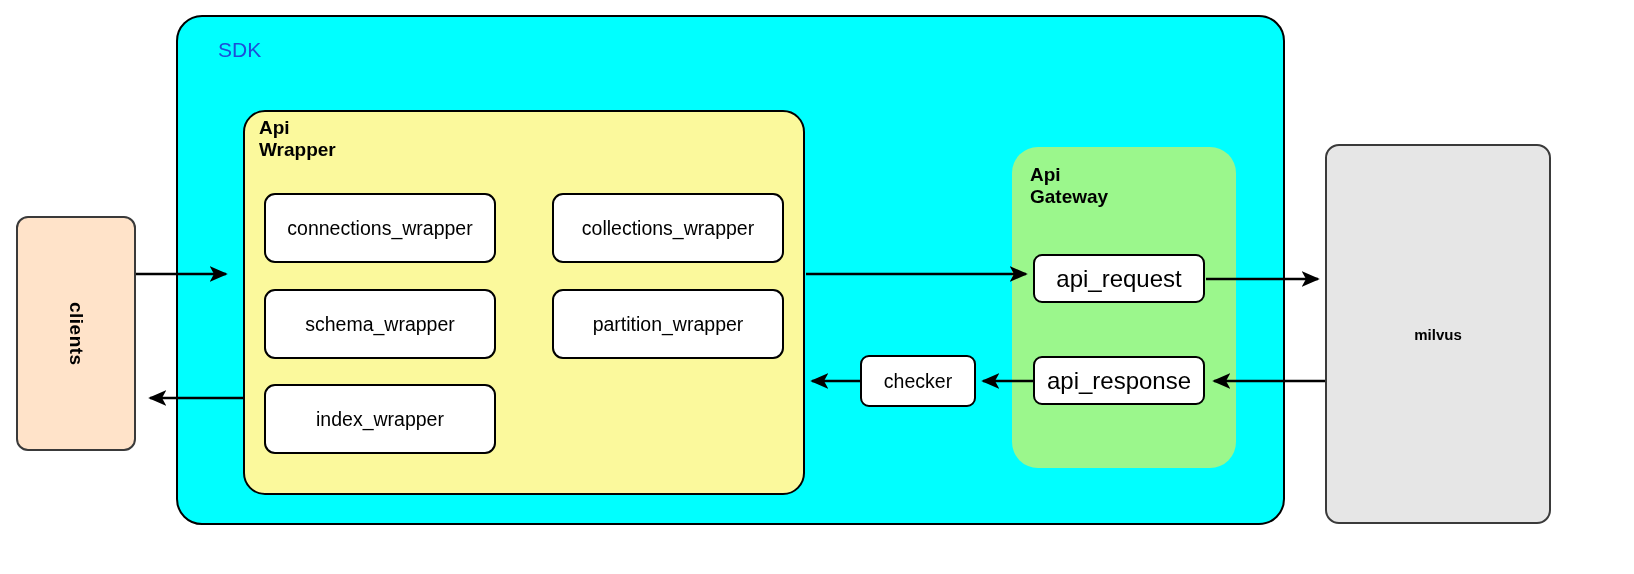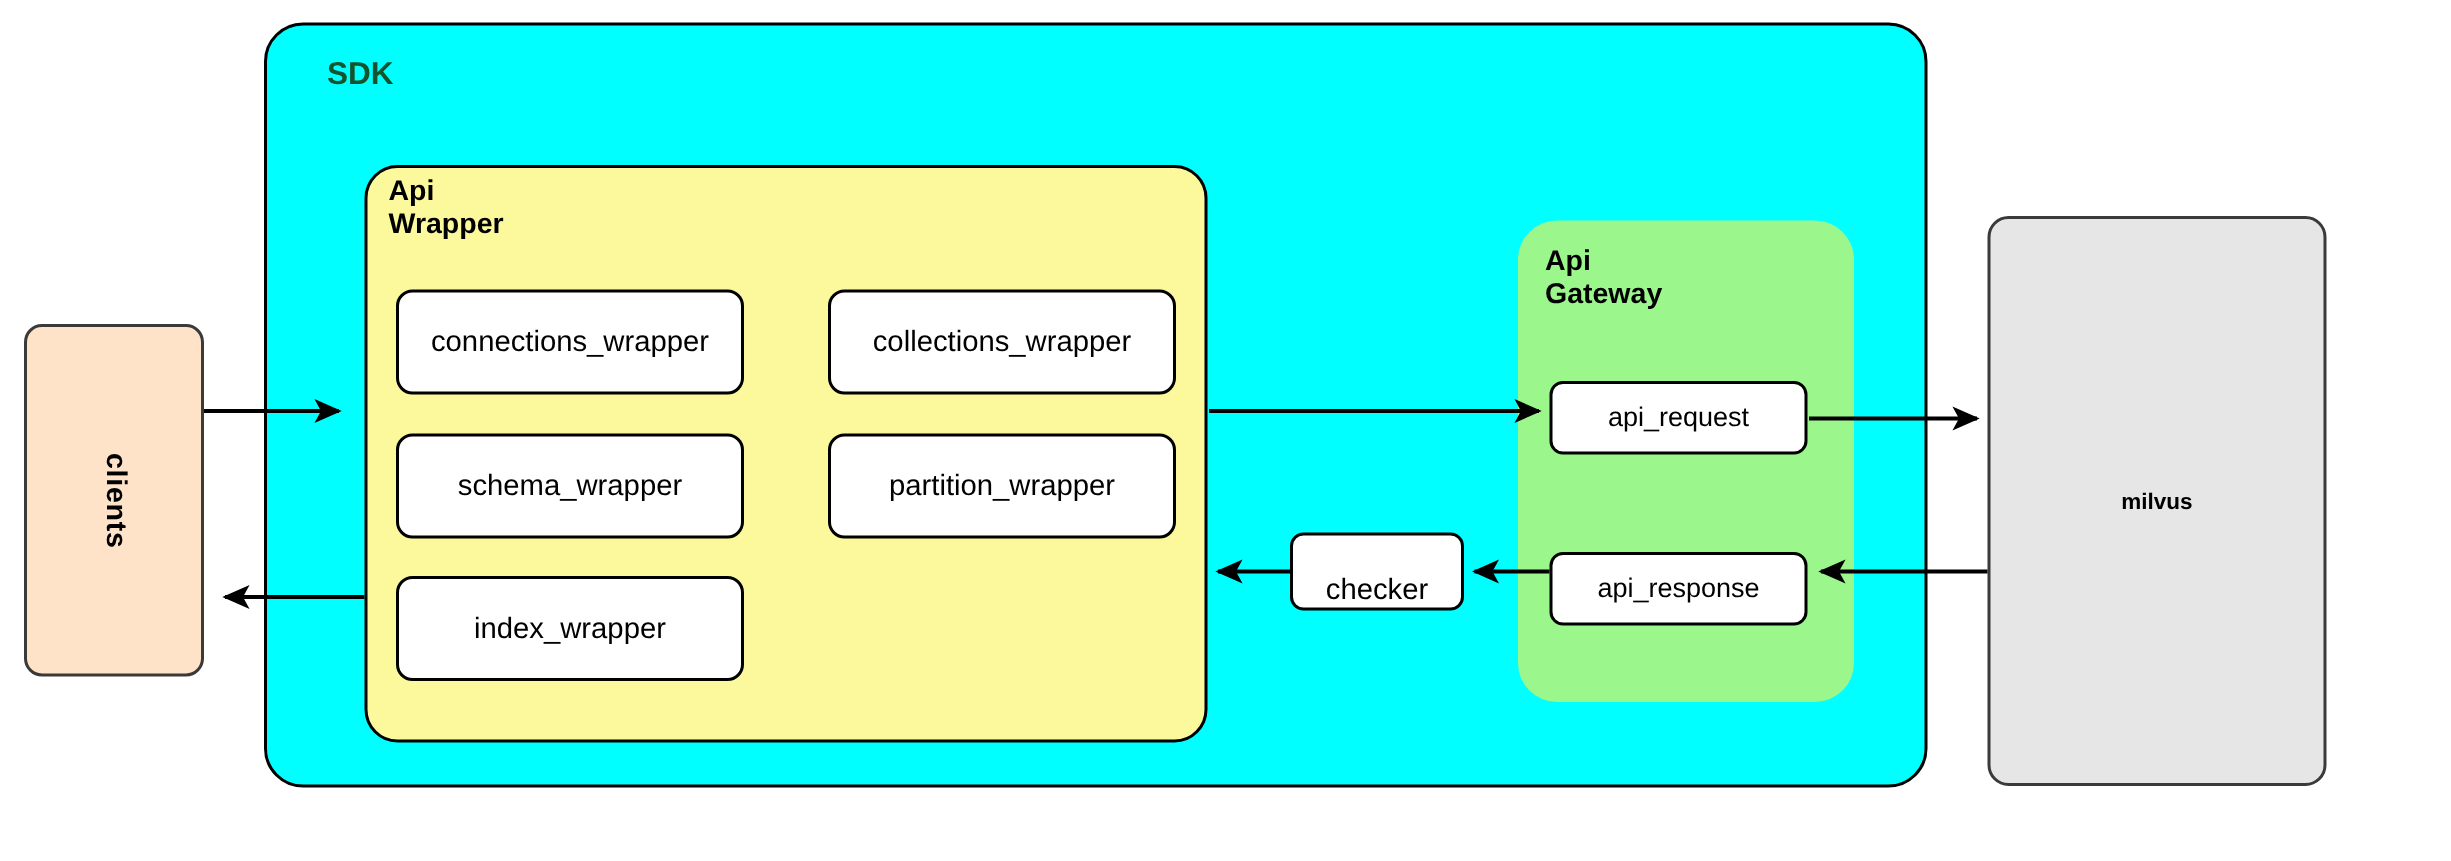--- a/index.html
+++ b/index.html
@@ -34,22 +34,22 @@
     height: 510px;
     background: #00ffff;
     border: 2.5px solid #000000;
     border-radius: 26px;
   }
   .sdk-label {
     position: absolute;
     left: 218px;
     top: 38px;
     font-size: 21px;
-    font-weight: bold;
-    color: #14532d;
+    font-weight: normal;
+    color: #1d4ed8;
     line-height: 1.16;
     white-space: pre-line;
   }
 
   
   .wrapper-box {
     left: 243px;
     top: 110px;
     width: 562px;
     height: 385px;
@@ -104,38 +104,37 @@
     line-height: 1.18;
     white-space: pre-line;
   }
   .gw-node {
     width: 172px;
     height: 49px;
     left: 1033px;
     background: #ffffff;
     border: 2.5px solid #000000;
     border-radius: 9px;
-    font-size: 18px;
+    font-size: 24px;
     color: #000000;
   }
   .gw-req { top: 254px; }
-  .gw-res { top: 356px; margin-top: 12px; }
+  .gw-res { top: 356px; }
 
   
   .checker-box {
     left: 860px;
     top: 355px;
     width: 116px;
     height: 52px;
     background: #ffffff;
     border: 2.5px solid #000000;
     border-radius: 9px;
     font-size: 19.5px;
     color: #000000;
-    align-items: flex-end;
   }
 
   
   .clients-box {
     left: 16px;
     top: 216px;
     width: 120px;
     height: 235px;
     background: #ffe3c9;
     border: 2px solid #3a3a3a;

